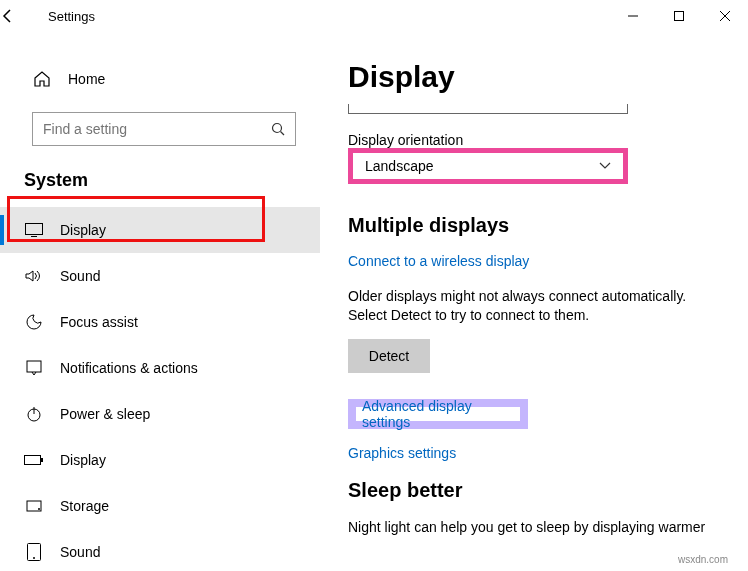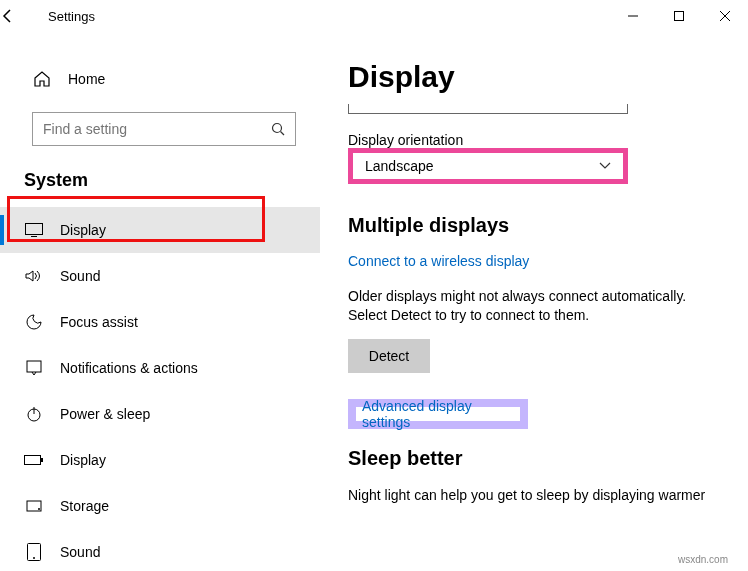--- a/index.html
+++ b/index.html
@@ -178,19 +178,20 @@
     </div>
     <div class="section-heading">Multiple displays</div>
     <a class="link">Connect to a wireless display</a>
     <div class="body-text">Older displays might not always connect automatically. Select Detect to try to connect to them.</div>
     <div class="detect-btn">
         <span>Detect</span>
       </div>
     <div class="highlight-adv">
       <a class="link">Advanced display settings</a>
     </div>
+    <a class="link">Graphics settings</a>
     <div class="section-heading" style="margin-top:18px">Sleep better</div>
     <div class="body-text">Night light can help you get to sleep by displaying warmer</div>
   </div>
 </div>
 
 <div class="highlight-display"></div>
 <div class="watermark">wsxdn.com</div>
 
 </body></html>

